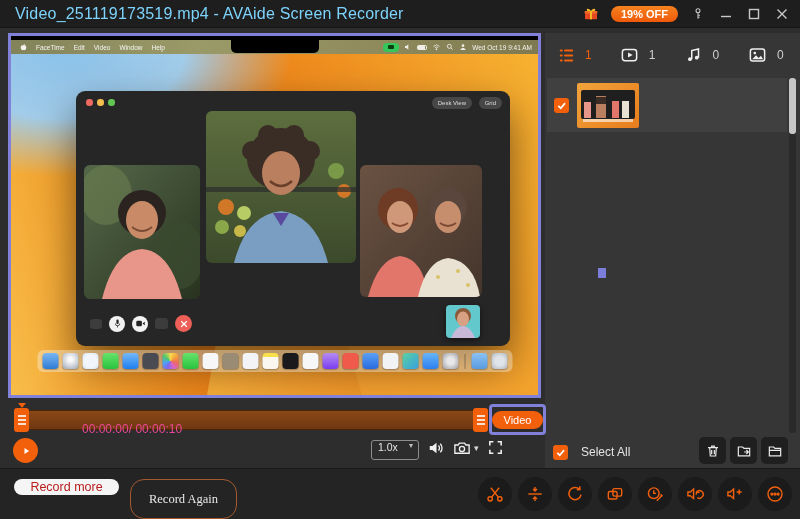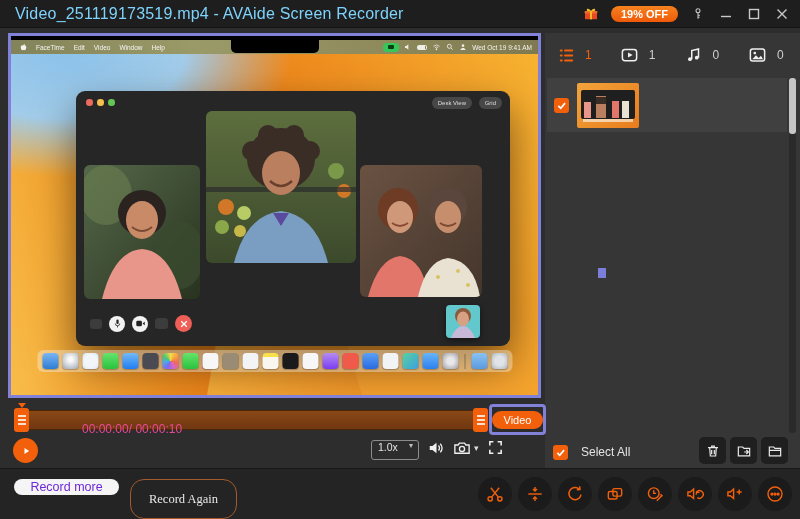--- a/index.html
+++ b/index.html
@@ -95,21 +95,21 @@
   .time-text { position: absolute; left: 46px; top: 422px; font-size: 12px; color: #ec4899; margin-left: 36px; }
   .speed-dd { position: absolute; left: 371px; top: 440px; width: 48px; height: 20px; border: 1px solid #8d8d8d; border-radius: 3px; display: flex; cursor: pointer; }
   .speed-dd .val { font-size: 10.5px; color: #e4e4e4; margin-left: 6px; }
   .speed-dd .chev { margin-left: auto; margin-right: 5px; color: #bdbdbd; font-size: 8px; }
   .pb-icon { position: absolute; top: 439px; background: none; border: none; cursor: pointer; padding: 0; display: flex; align-items: center; }
   .pb-vol { left: 427px; } .pb-cam { left: 452px; } .pb-fs { left: 487px; }
   .cam-chev { color: #d9d9d9; font-size: 9px; margin-left: 2px; }
 
   
   .bottombar { position: absolute; left: 0; top: 468px; width: 800px; height: 51px; background: #242424; border-top: 1px solid #191919; }
-  .rec-more { position: absolute; left: 14px; top: 10px; width: 105px; height: 16px; background: #f5f5f5; color: #6d28d9; border: none; border-radius: 14px; font-size: 12.5px; font-family: inherit; cursor: pointer; }
+  .rec-more { position: absolute; left: 14px; top: 10px; width: 105px; height: 16px; background: #f5f5f5; color: #b91c1c; border: none; border-radius: 14px; font-size: 12.5px; font-family: inherit; cursor: pointer; }
   .rec-again { position: absolute; left: 130px; top: 10px; width: 107px; height: 40px; background: transparent; color: #e9e9e9; border: 1.5px solid #a35a2e; border-radius: 14px; font-size: 12.5px; font-family: Liberation Serif, serif; cursor: pointer; }
   .tools { position: absolute; right: 8px; top: 8px; display: flex; gap: 6px; }
   .tool { width: 34px; height: 34px; border-radius: 50%; background: #1b1b1b; border: none; display: flex; align-items: center; justify-content: center; cursor: pointer; }
   .tool svg { display: block; }
 </style>
 </head>
 <body>
 
 <div class="app">
 

